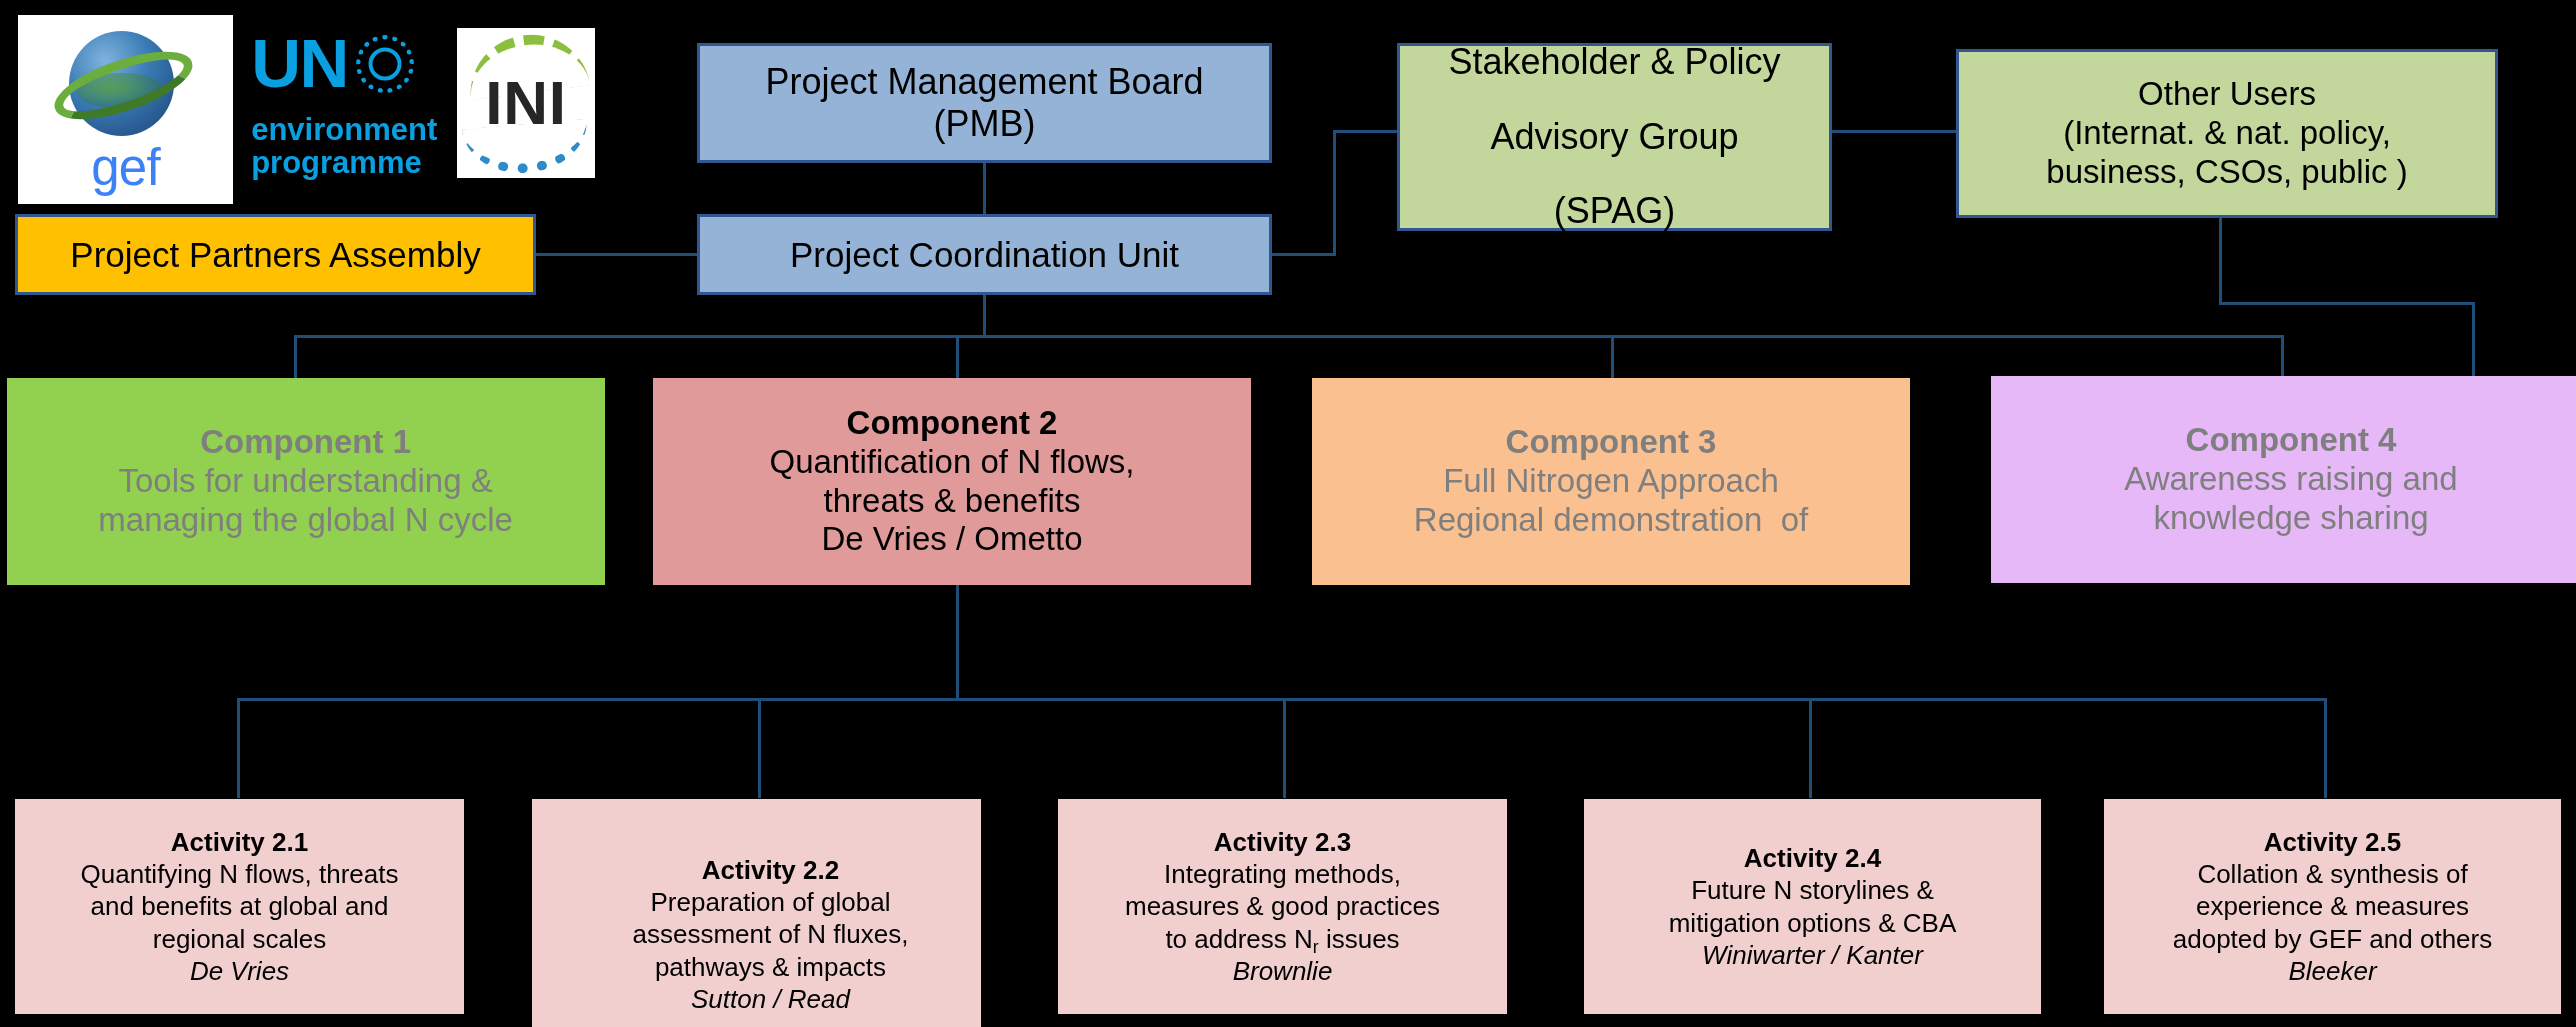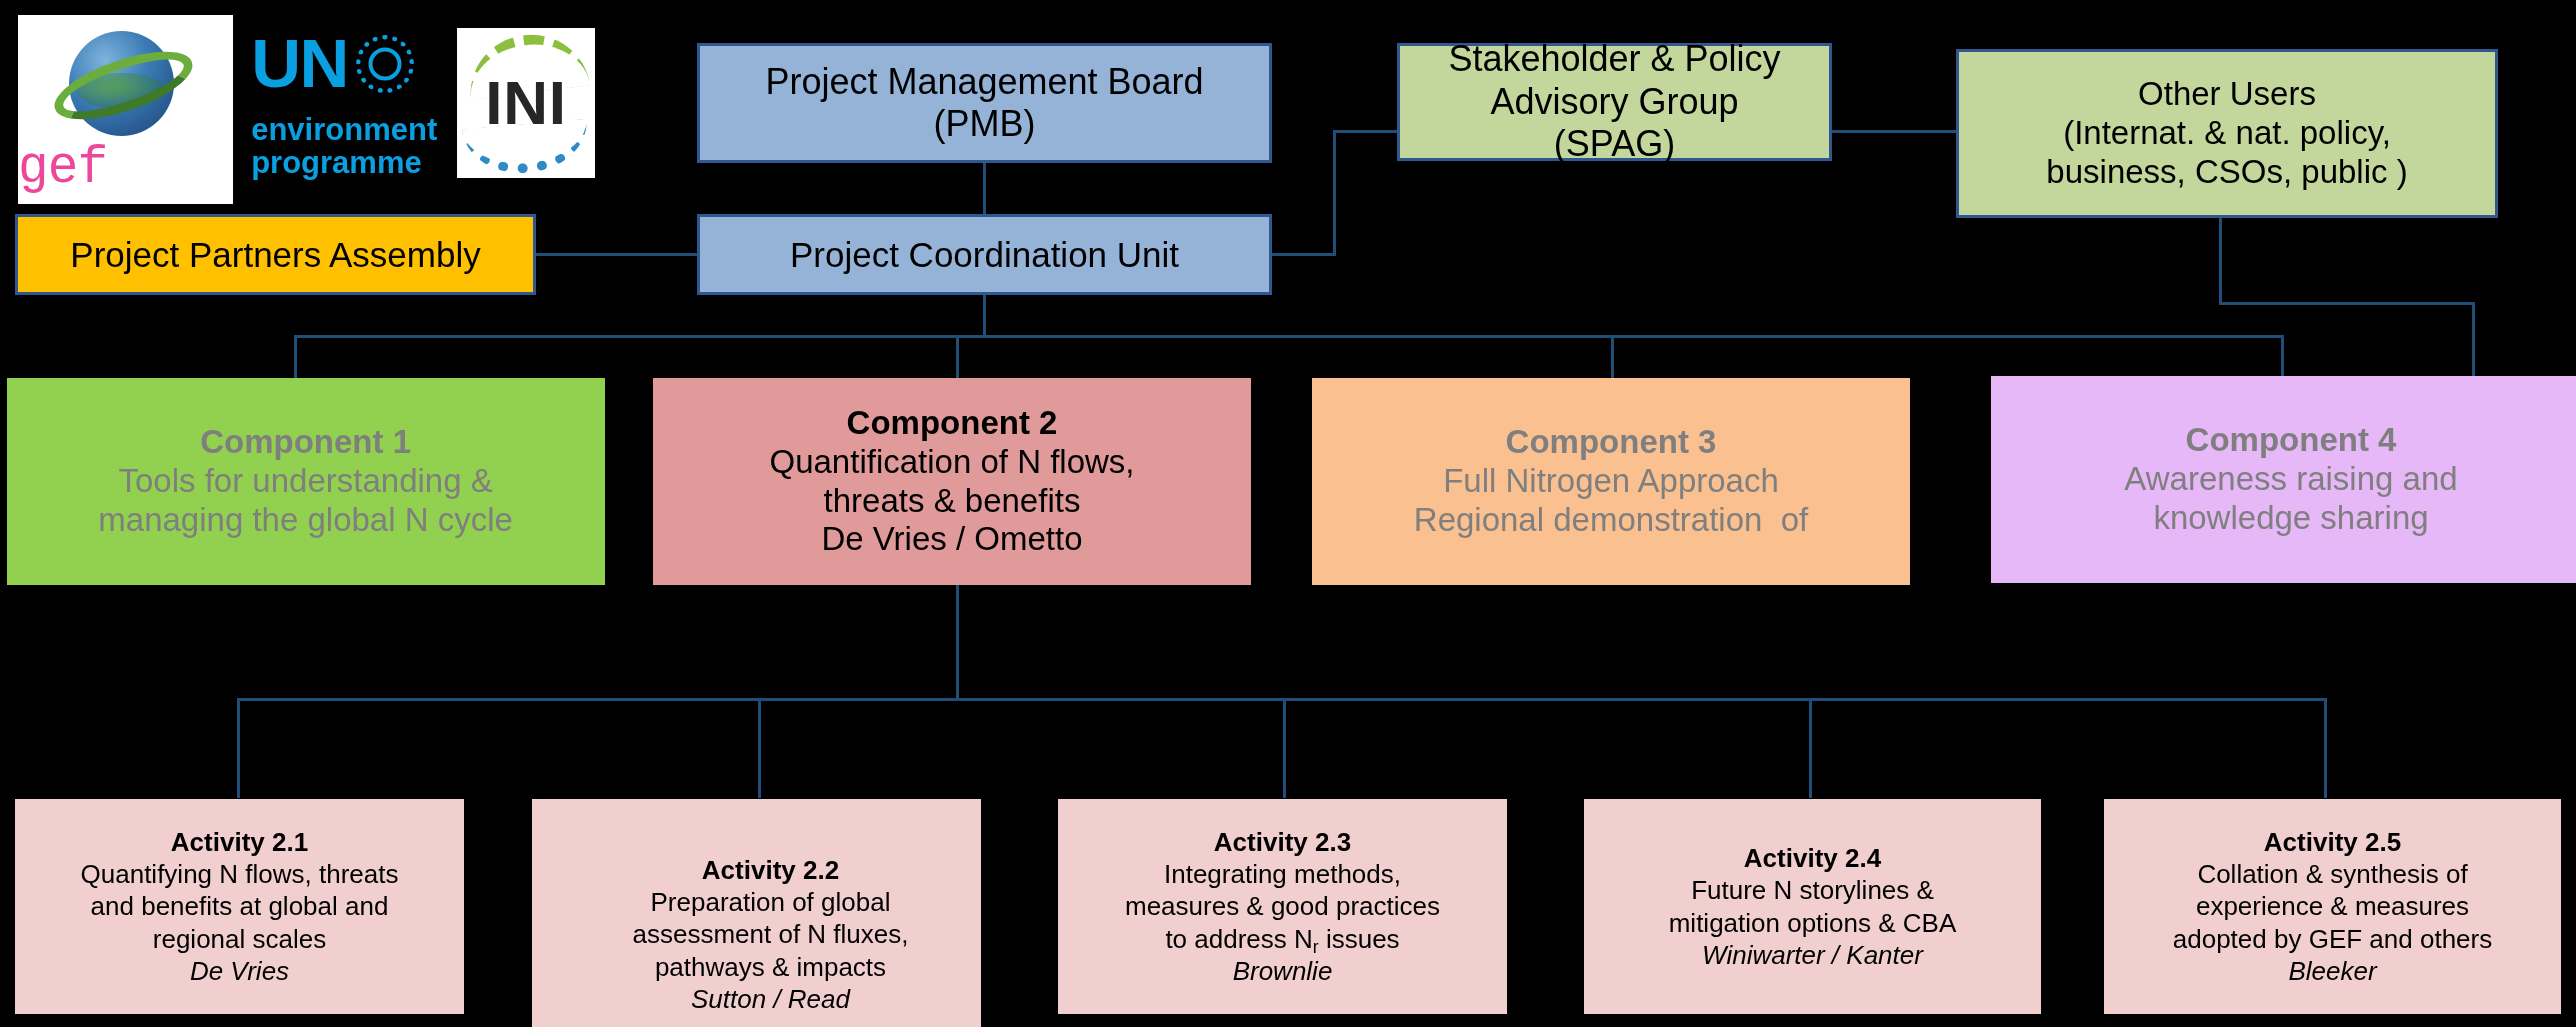--- a/index.html
+++ b/index.html
@@ -78,22 +78,22 @@
   }
   .gef-ring {
     position: absolute; left: 33px; top: 45px; width: 145px; height: 51px;
     border: 9px solid #6cae3e;
     border-radius: 50%;
     transform: rotate(-19deg);
     border-bottom-color: #3f7a28;
   }
   .gef-word {
     position: absolute; left: 0; right: 0; bottom: 6.6px;
-    font-size: 51px; color: #ec4899;
-    font-family: Liberation Mono, monospace; letter-spacing: -0.8px;
+    text-align: center; font-size: 51px; color: #3b82f6;
+    font-family: Liberation Sans, sans-serif; letter-spacing: -0.8px;
   }
 
   
   #logo-unep { left: 243px; top: 15px; width: 202px; height: 189px; background: #000; }
   .unep-top { position: absolute; left: 8.2px; top: 18px; display: flex; align-items: center; }
   .unep-un {
     font-size: 69px; font-weight: bold; color: #0a9fe0; letter-spacing: -1.6px;
     font-family: "Liberation Sans", sans-serif; line-height: .9;
   }
   .unep-emblem {
@@ -183,21 +183,21 @@
   <div class="conn v" style="left:758px; top:698px; height:100px;"></div>
   <div class="conn v" style="left:1283px; top:698px; height:100px;"></div>
   <div class="conn v" style="left:1809px; top:698px; height:100px;"></div>
   <div class="conn v" style="left:2324px; top:698px; height:100px;"></div>
 
   <div class="node gov-blue" style="left:697px; top:43px; width:575px; height:120px; font-size:36px;">
     <span class="ln">Project Management Board</span>
     <span class="ln">(PMB)</span>
   </div>
 
-  <div class="node gov-green" style="left:1397px; top:43px; width:435px; height:118px; font-size:36px;">
+  <div class="node gov-green" style="left:1397px; top:43px; width:435px; height:188px; font-size:36px;gap:32px;">
     <span class="ln">Stakeholder &amp; Policy</span>
     <span class="ln">Advisory Group</span>
     <span class="ln">(SPAG)</span>
   </div>
 
   <div class="node gov-green" style="left:1956px; top:49px; width:542px; height:169px; font-size:33px;">
     <span class="ln">Other Users</span>
     <span class="ln">(Internat. &amp; nat. policy,</span>
     <span class="ln">business, CSOs, public )</span>
   </div>

